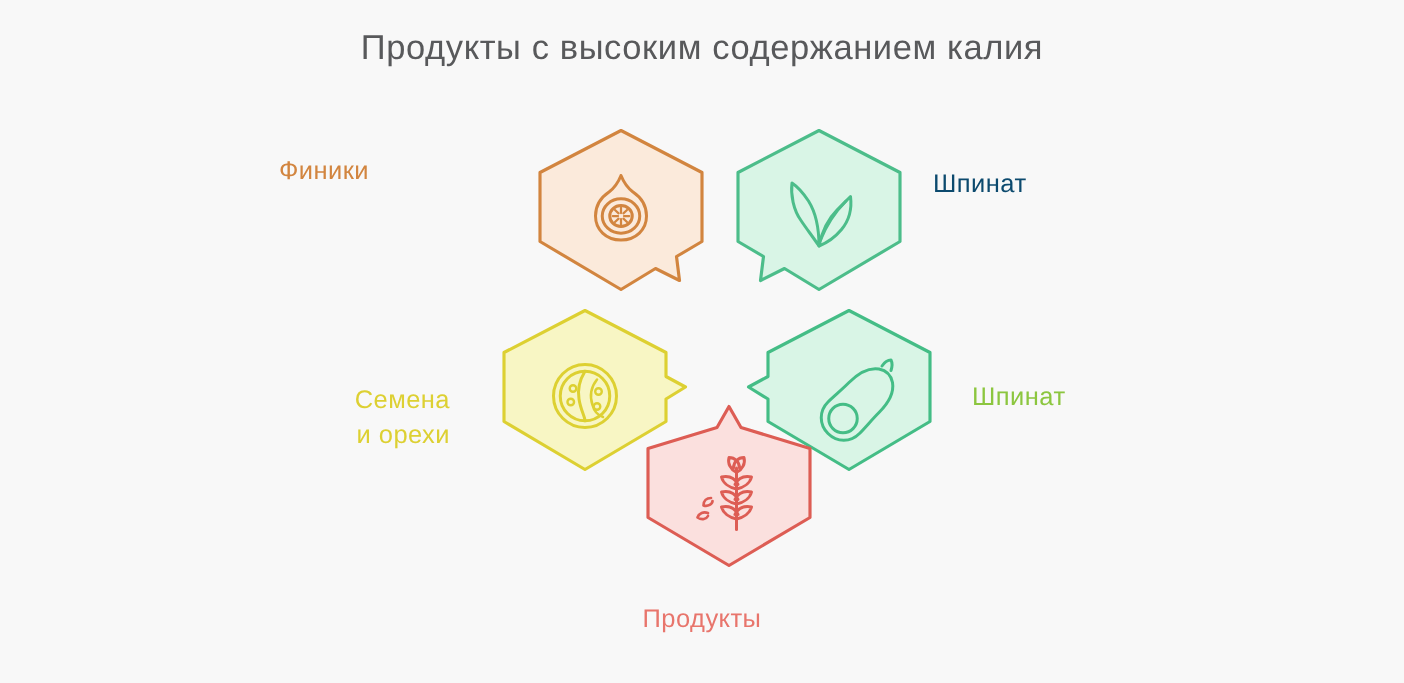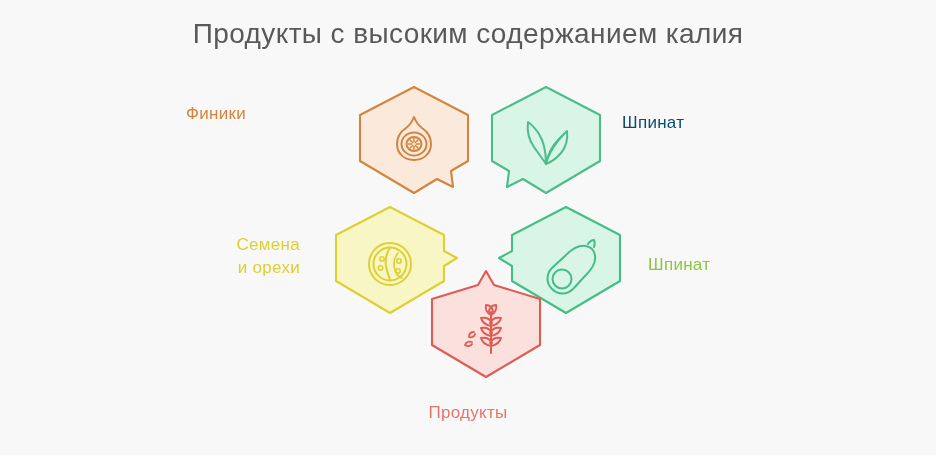--- a/index.html
+++ b/index.html
@@ -17,21 +17,21 @@
     position: relative;
     width: 936px;
     height: 455px;
   }
   #title {
     position: absolute;
     top: 18px;
     left: 0;
     width: 936px;
     text-align: center;
-    font-size: 28px;
+    font-size: 23px;
     font-weight: 400;
     letter-spacing: 0.4px;
     color: #58595b;
     white-space: nowrap;
   }
   .node {
     position: absolute;
   }
   .badge {
     position: absolute;
@@ -177,19 +177,19 @@
           <circle cx="62" cy="60" r="16.5"></circle>
           <path d="M62 43.5 C58 50 57 56 58 62 C59 69 62 74 62 76.5"></path>
           <path d="M70 49 C66 54 65 60 67 66 C68 70 71 73 74 74" stroke-width="1.7"></path>
           <circle cx="54" cy="55" r="2.2" stroke-width="1.6"></circle>
           <circle cx="52.5" cy="64" r="2.2" stroke-width="1.6"></circle>
           <circle cx="71" cy="57" r="2.2" stroke-width="1.6"></circle>
           <circle cx="70" cy="67" r="2.2" stroke-width="1.6"></circle>
         </g>
       </svg>
     </div>
-    <div class="label left" style="color:#ddd032;">
+    <div class="label left" style="color:#ddd032;margin-top:22px;">
       <div>Семена</div>
       <div>и орехи</div>
     </div>
   </div>
 
 </div>
 
 </body></html>

